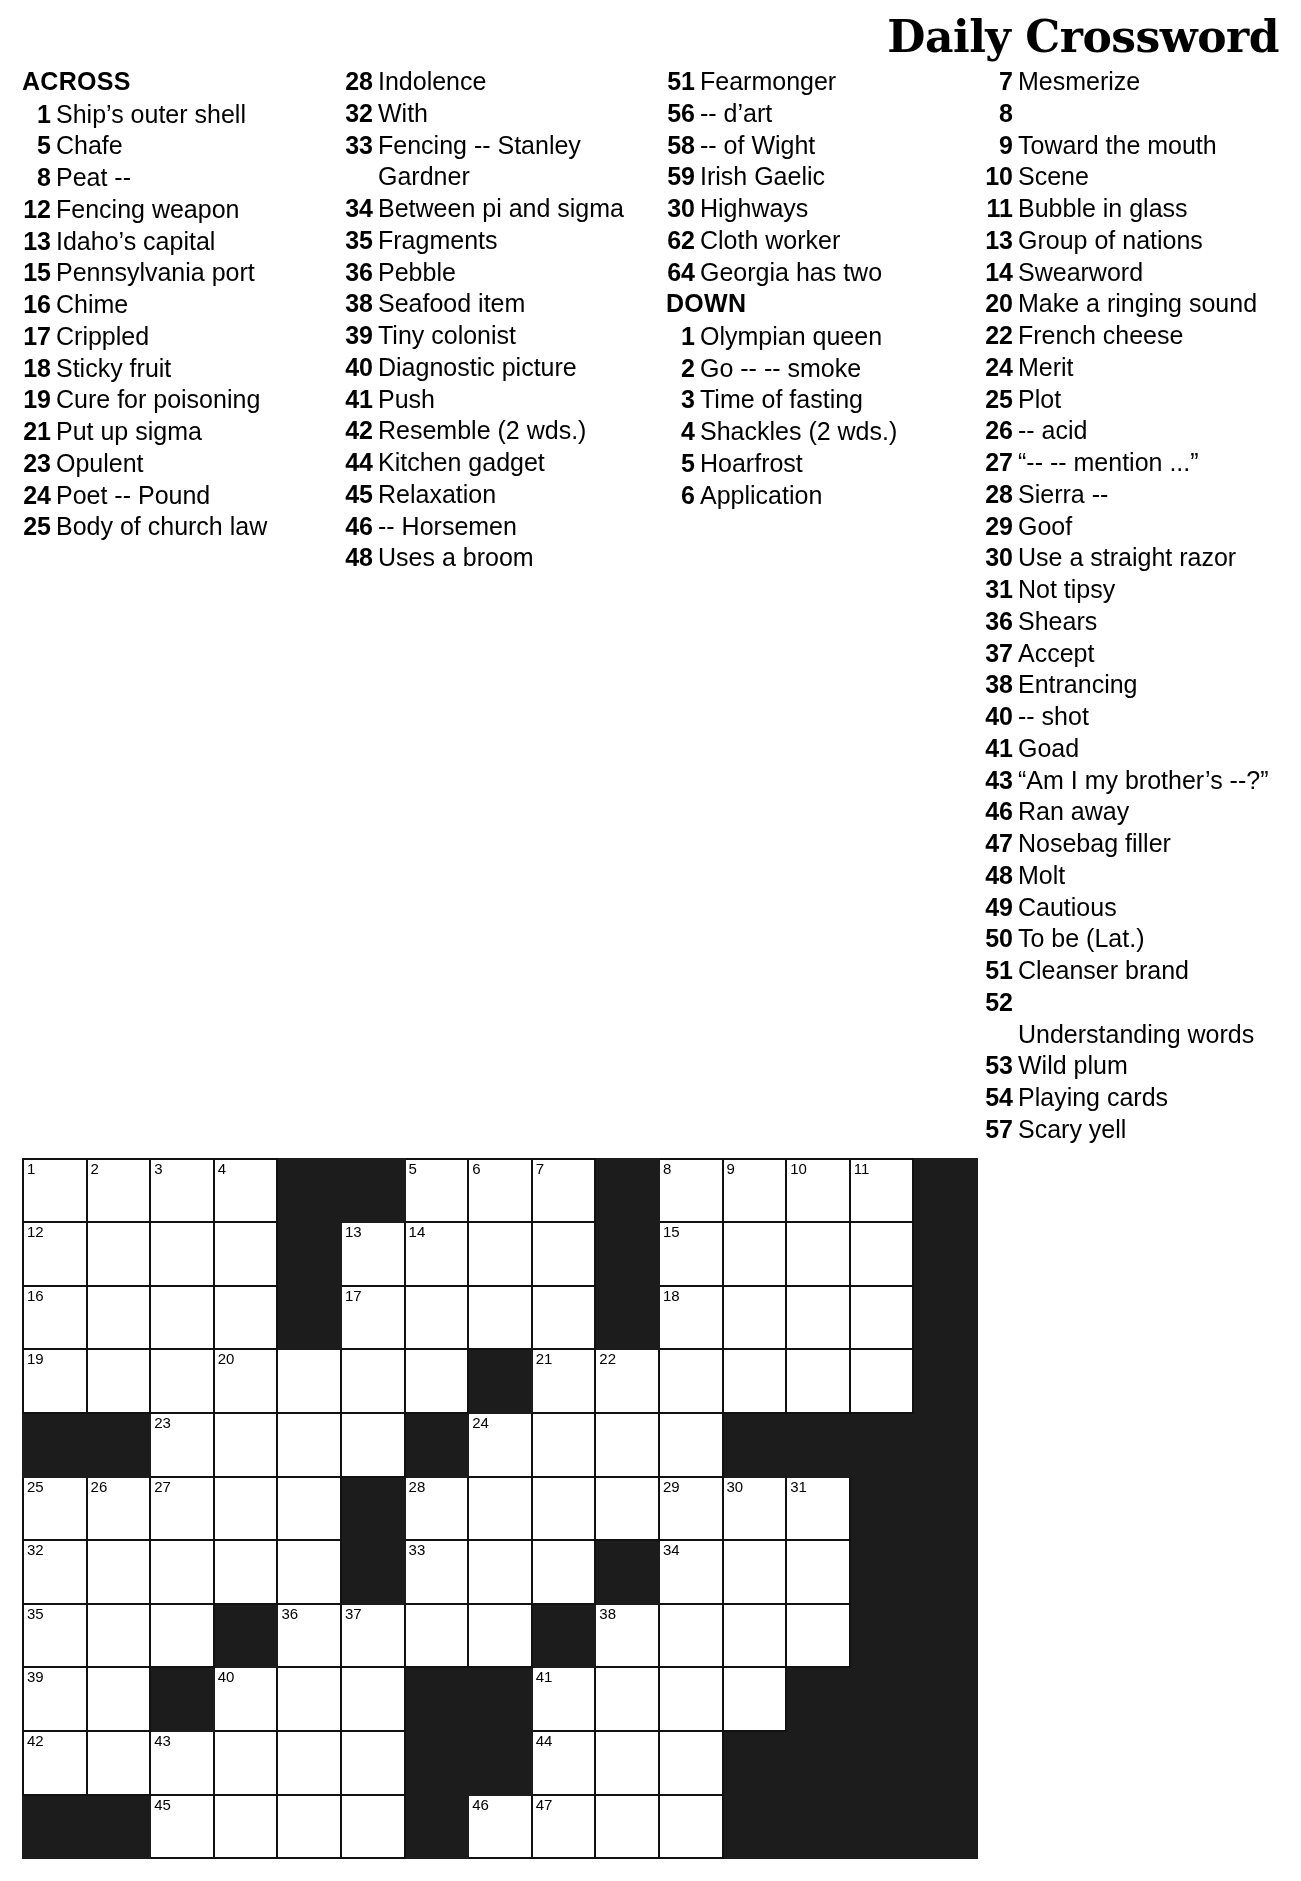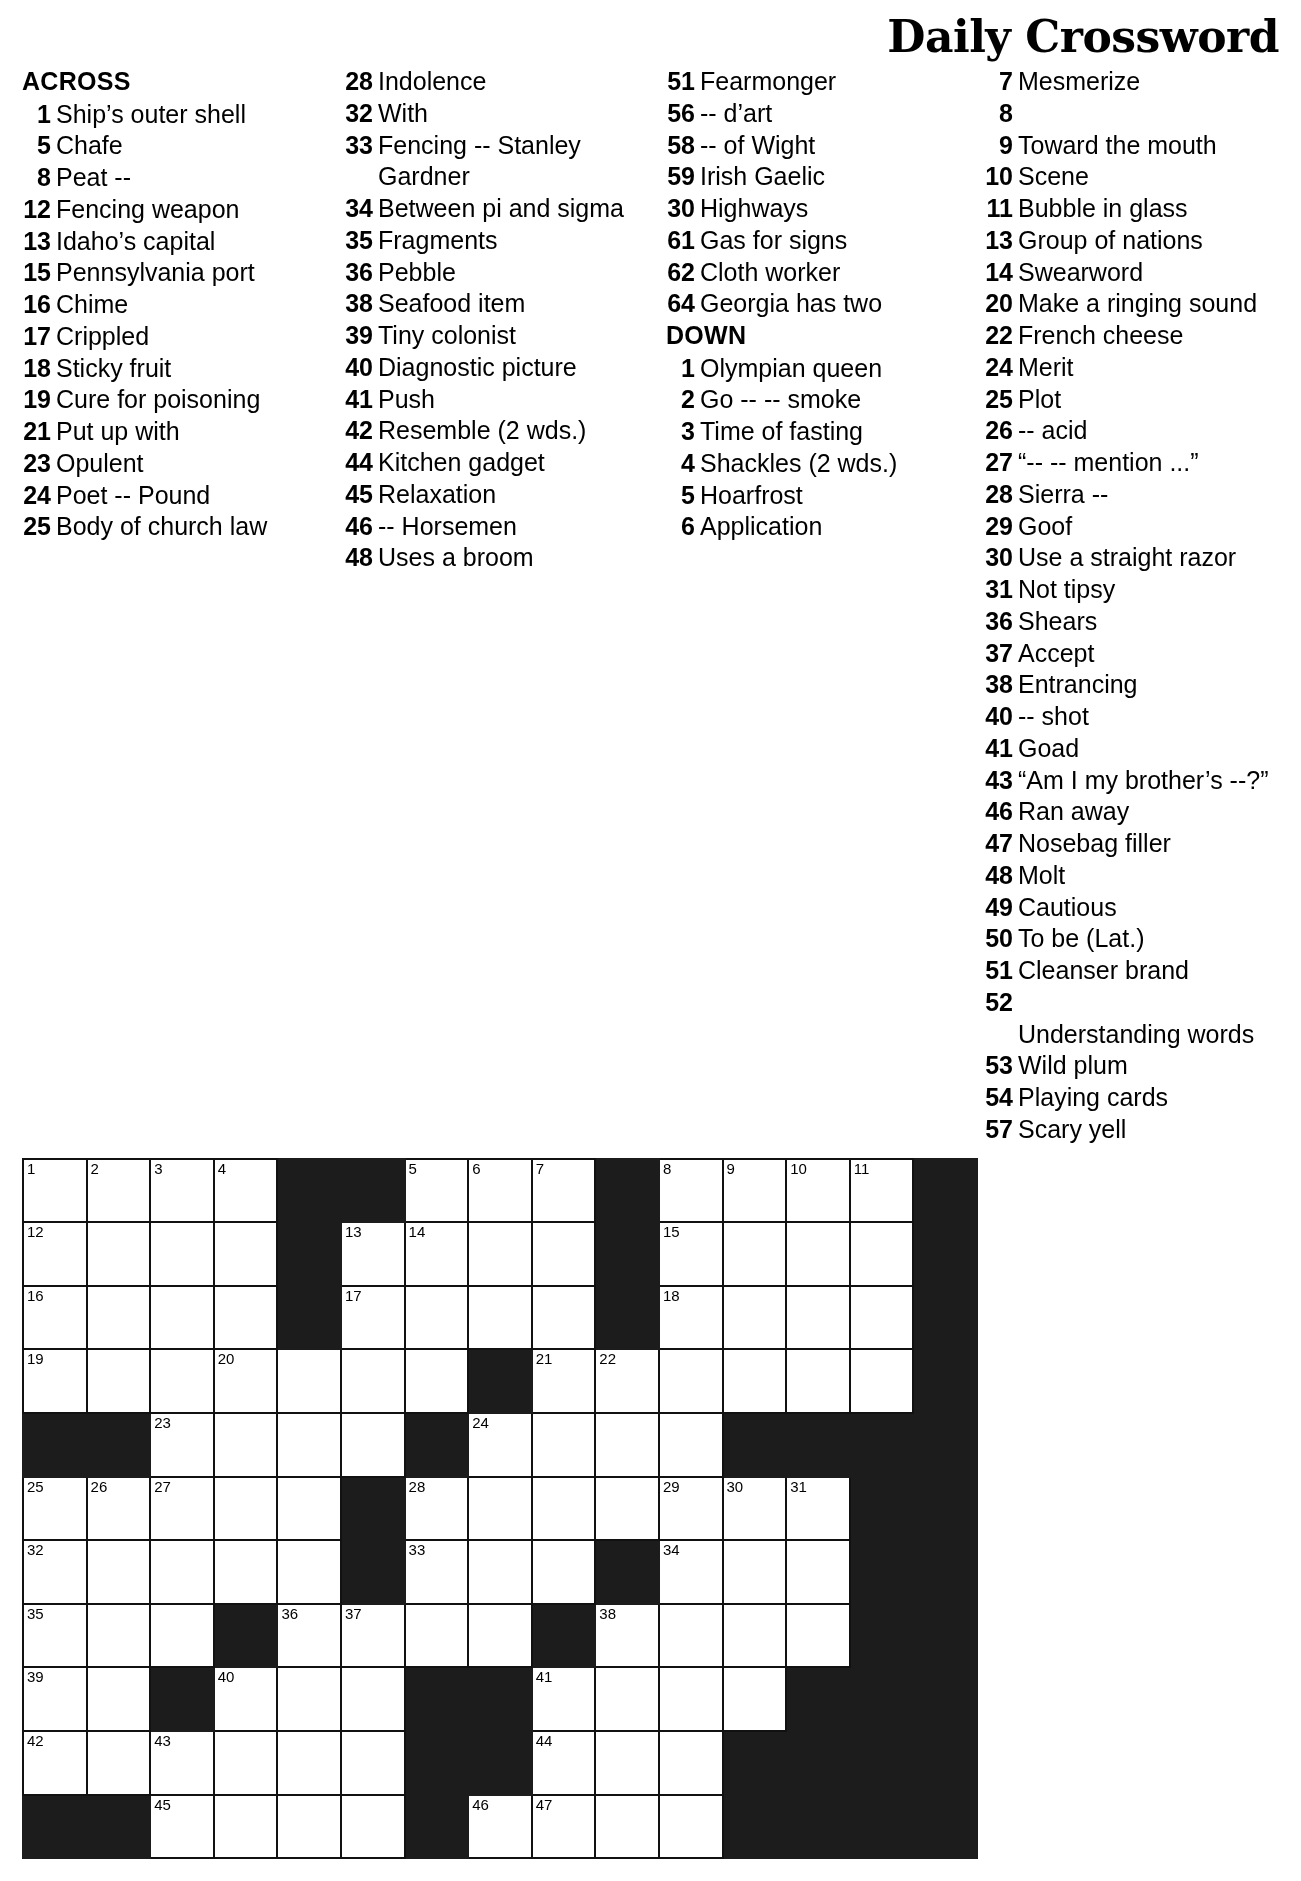--- a/index.html
+++ b/index.html
@@ -161,21 +161,21 @@
           <div class="clue">
             <span class="num">18</span>
             <span class="txt">Sticky fruit</span>
           </div>
           <div class="clue">
             <span class="num">19</span>
             <span class="txt">Cure for poisoning</span>
           </div>
           <div class="clue">
             <span class="num">21</span>
-            <span class="txt">Put up with</span>
+            <span class="txt">Put up sigma</span>
           </div>
           <div class="clue">
             <span class="num">23</span>
             <span class="txt">Opulent</span>
           </div>
           <div class="clue">
             <span class="num">24</span>
             <span class="txt">Poet -- Pound</span>
           </div>
           <div class="clue">
@@ -264,24 +264,20 @@
             <span class="num">58</span>
             <span class="txt">-- of Wight</span>
           </div>
           <div class="clue">
             <span class="num">59</span>
             <span class="txt">Irish Gaelic</span>
           </div>
           <div class="clue">
             <span class="num">30</span>
             <span class="txt">Highways</span>
-          </div>
-          <div class="clue">
-            <span class="num">61</span>
-            <span class="txt">Gas for signs</span>
           </div>
           <div class="clue">
             <span class="num">62</span>
             <span class="txt">Cloth worker</span>
           </div>
           <div class="clue">
             <span class="num">64</span>
             <span class="txt">Georgia has two</span>
           </div>
         </div>

